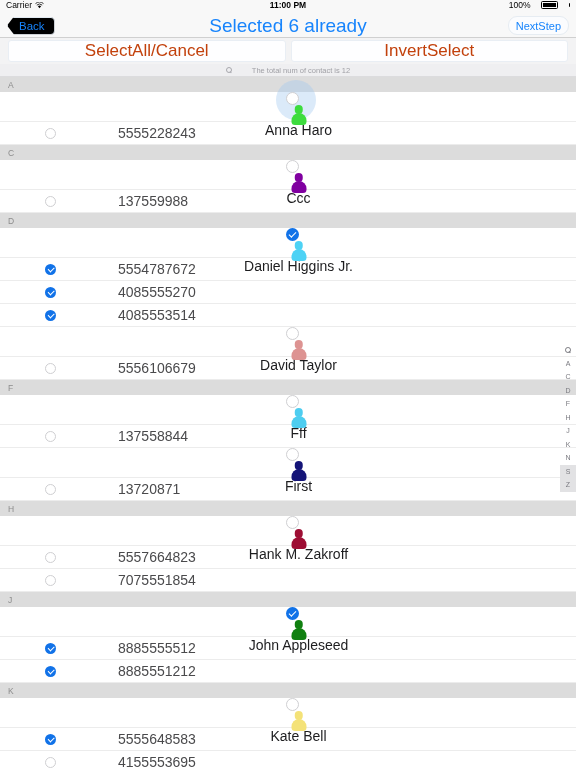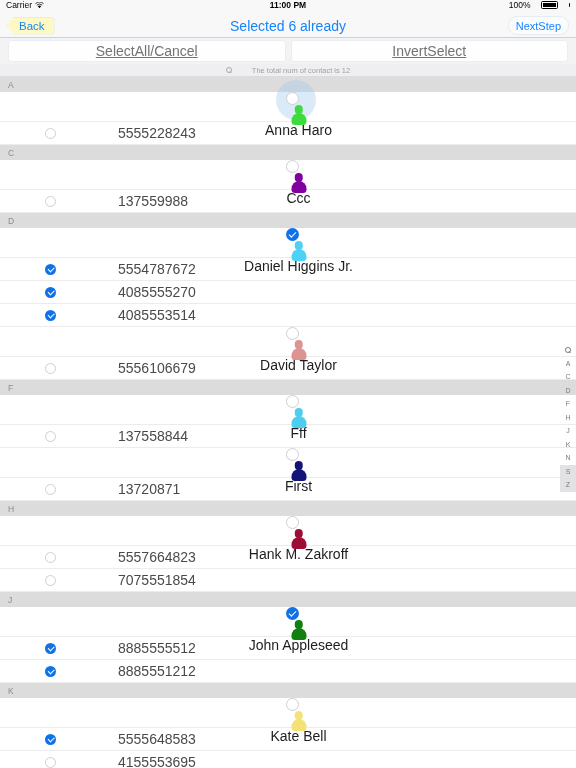--- a/index.html
+++ b/index.html
@@ -31,46 +31,46 @@
   .batt-cap { width:1.5px; height:3.5px; background:#000; border-radius:0 1px 1px 0; margin-left:1px; }
 
   
   .navbar {
     height:24px; background:#f8f8f8;
     border-bottom:0.5px solid #d0d0d0;
     display:flex; align-items:center; position:relative; padding:0 7px;
   }
   .nav-title {
     position:absolute; left:0; right:0; text-align:center;
-    font-size:14px; color:#1784fc; pointer-events:none;
+    font-size:19px; color:#1784fc; pointer-events:none;
   }
   .back-btn {
     position:relative; z-index:3;
     font-size:11.5px; color:#1784fc;
     padding:2px 9px 2px 11px;
     border:0.6px solid #e2eaf2; border-radius:4px;
-    background:#fef9c3;
+    background:#000000;
     clip-path:polygon(7px 0, 100% 0, 100% 100%, 7px 100%, 0 50%);
   }
   .nextstep-btn {
     margin-left:auto; position:relative; z-index:3;
     font-size:11px; color:#1784fc;
     padding:2.5px 7px; border:0.6px solid #e6ecf2;
     border-radius:9px; background:#fbfcfe;
   }
 
   
   .actionrow {
     height:26px; background:#f3f3f4;
     display:flex; align-items:stretch; gap:5px; padding:2px 8px 2px 8px;
   }
   .act-btn {
     flex:1; background:#fefeff; border:0.6px solid #e9eef4;
     border-radius:3px; display:flex; align-items:center; justify-content:center;
-    font-size:14px; color:#737373;text-decoration:underline;
+    font-size:17px; color:#c2410c;
   }
 
   
   .inforow {
     height:13px; background:#efeff1;
     display:flex; align-items:center; justify-content:center; gap:20px;
     border-bottom:0.5px solid #dcdcde;
   }
   .info-txt { font-size:7.5px; color:#a0a0a6; }
   .mag { width:6px; height:6px; position:relative; display:inline-block; }

